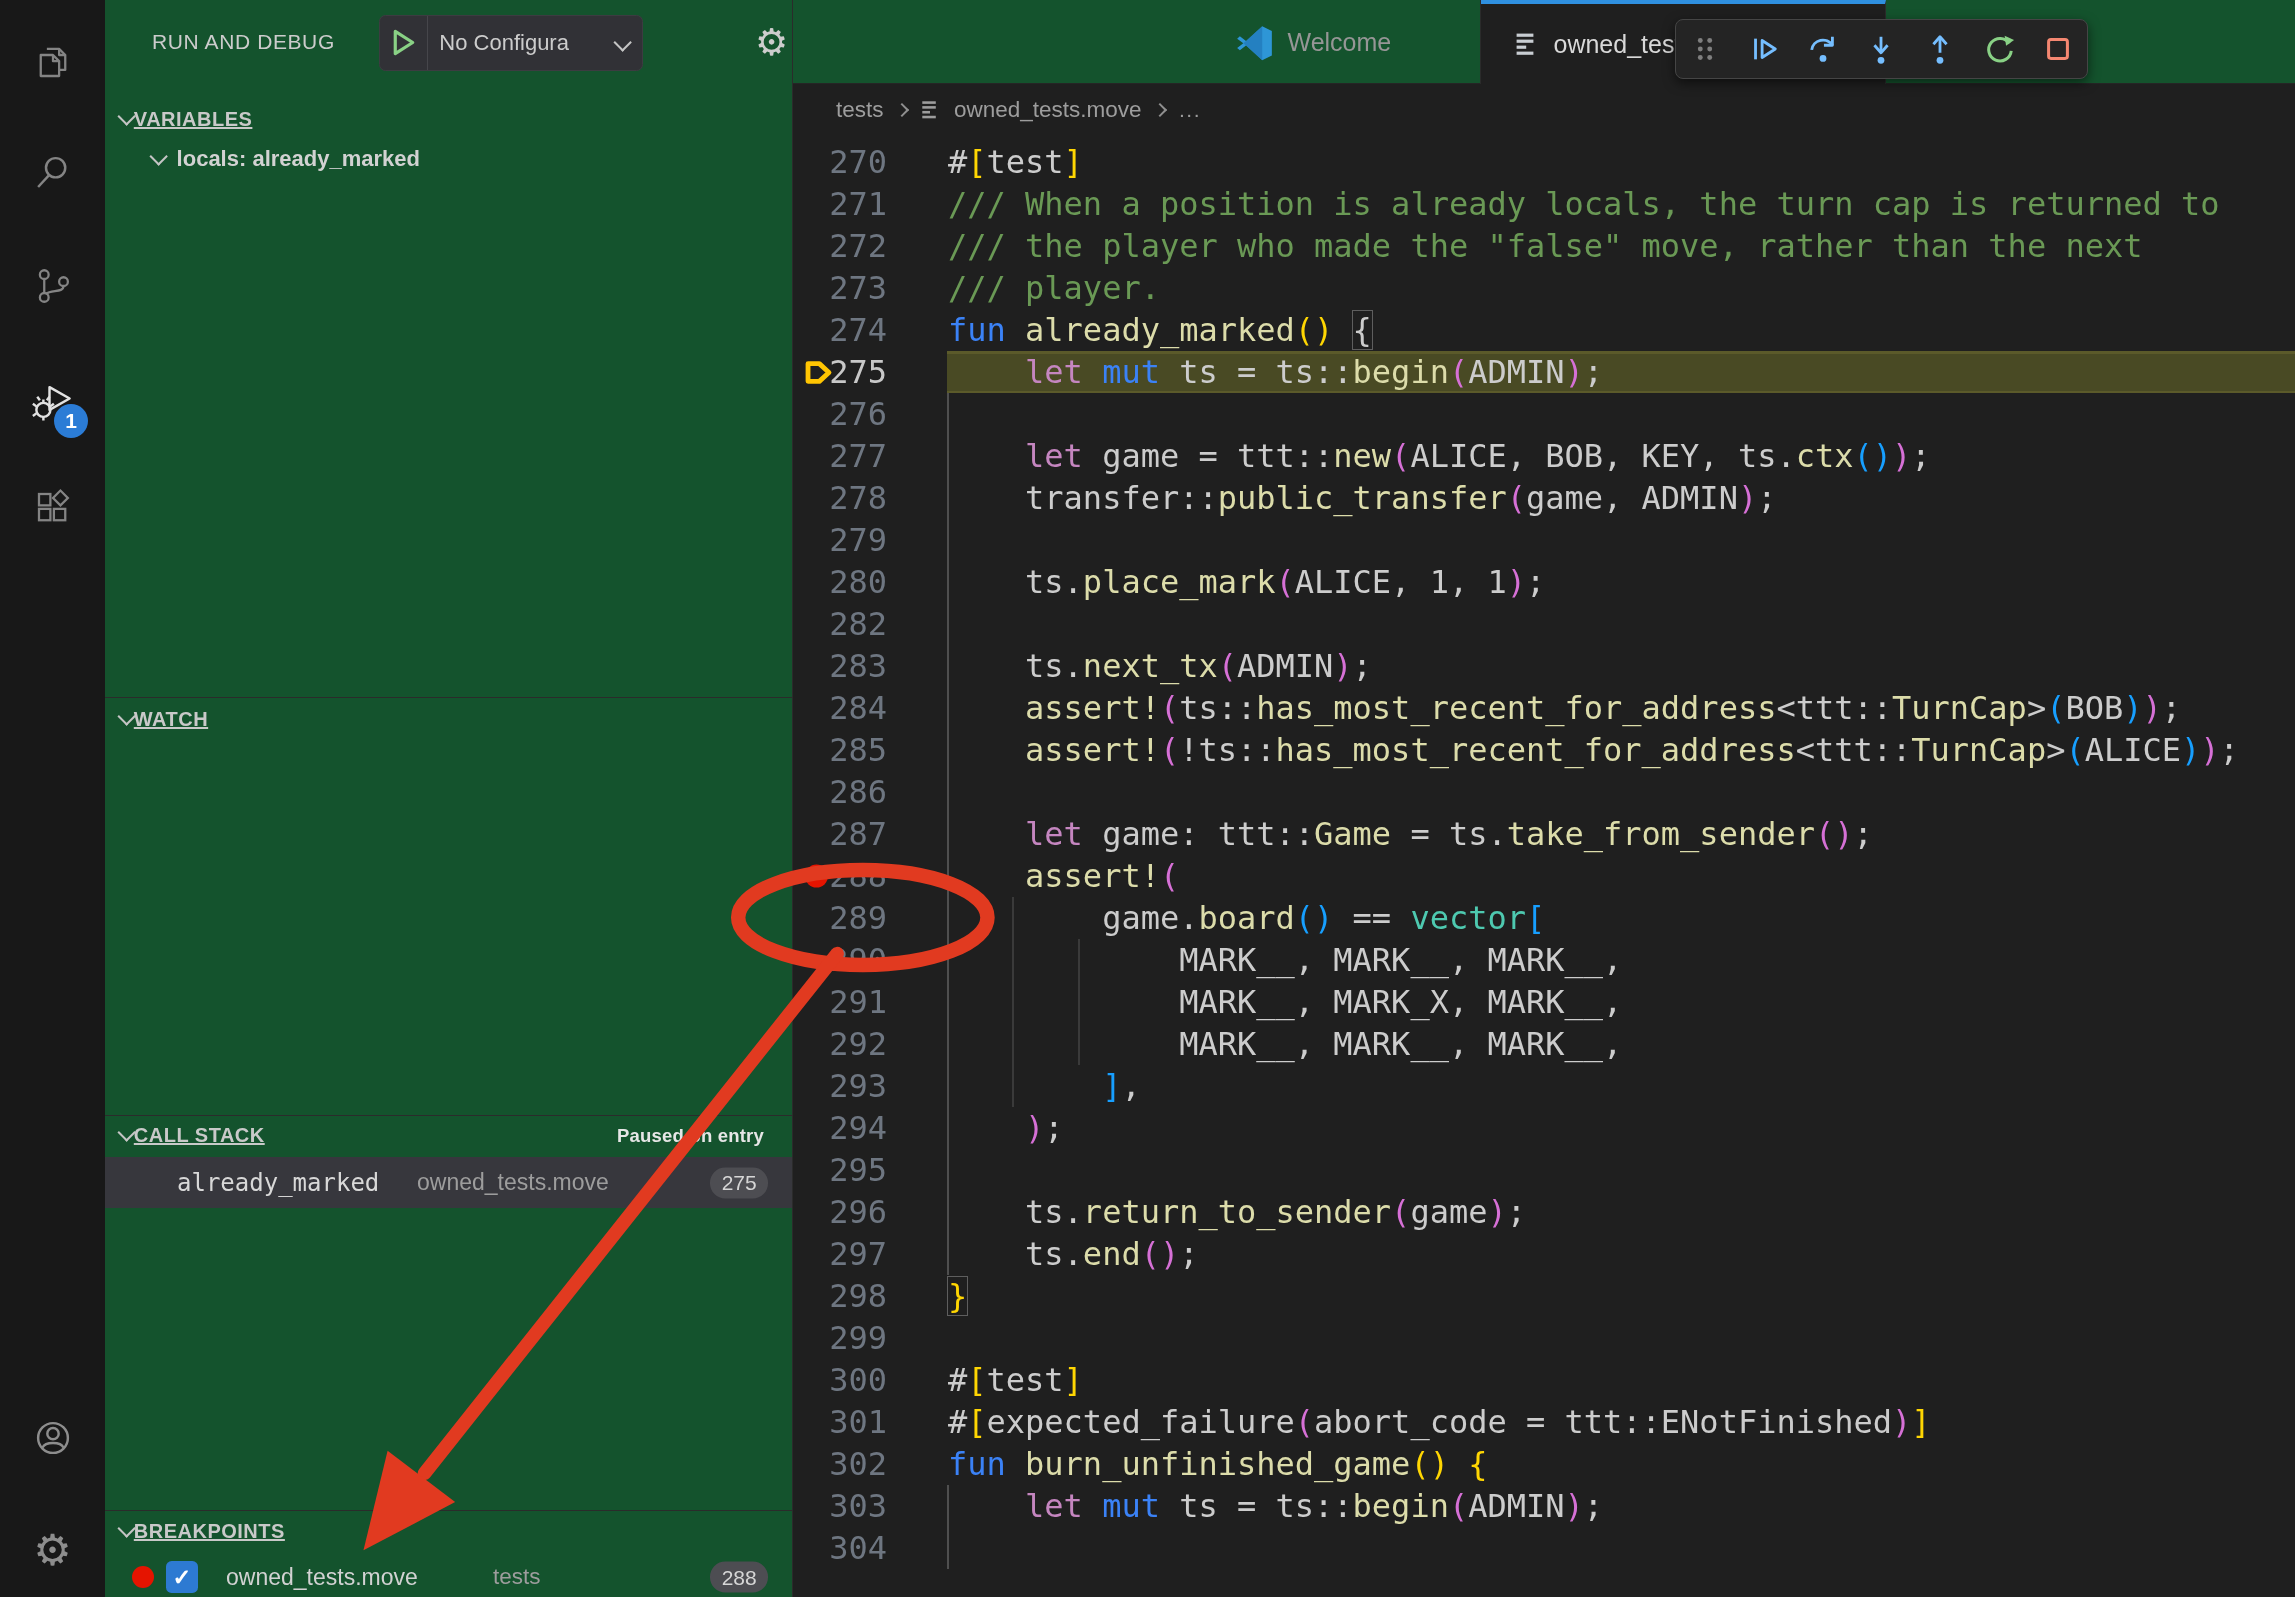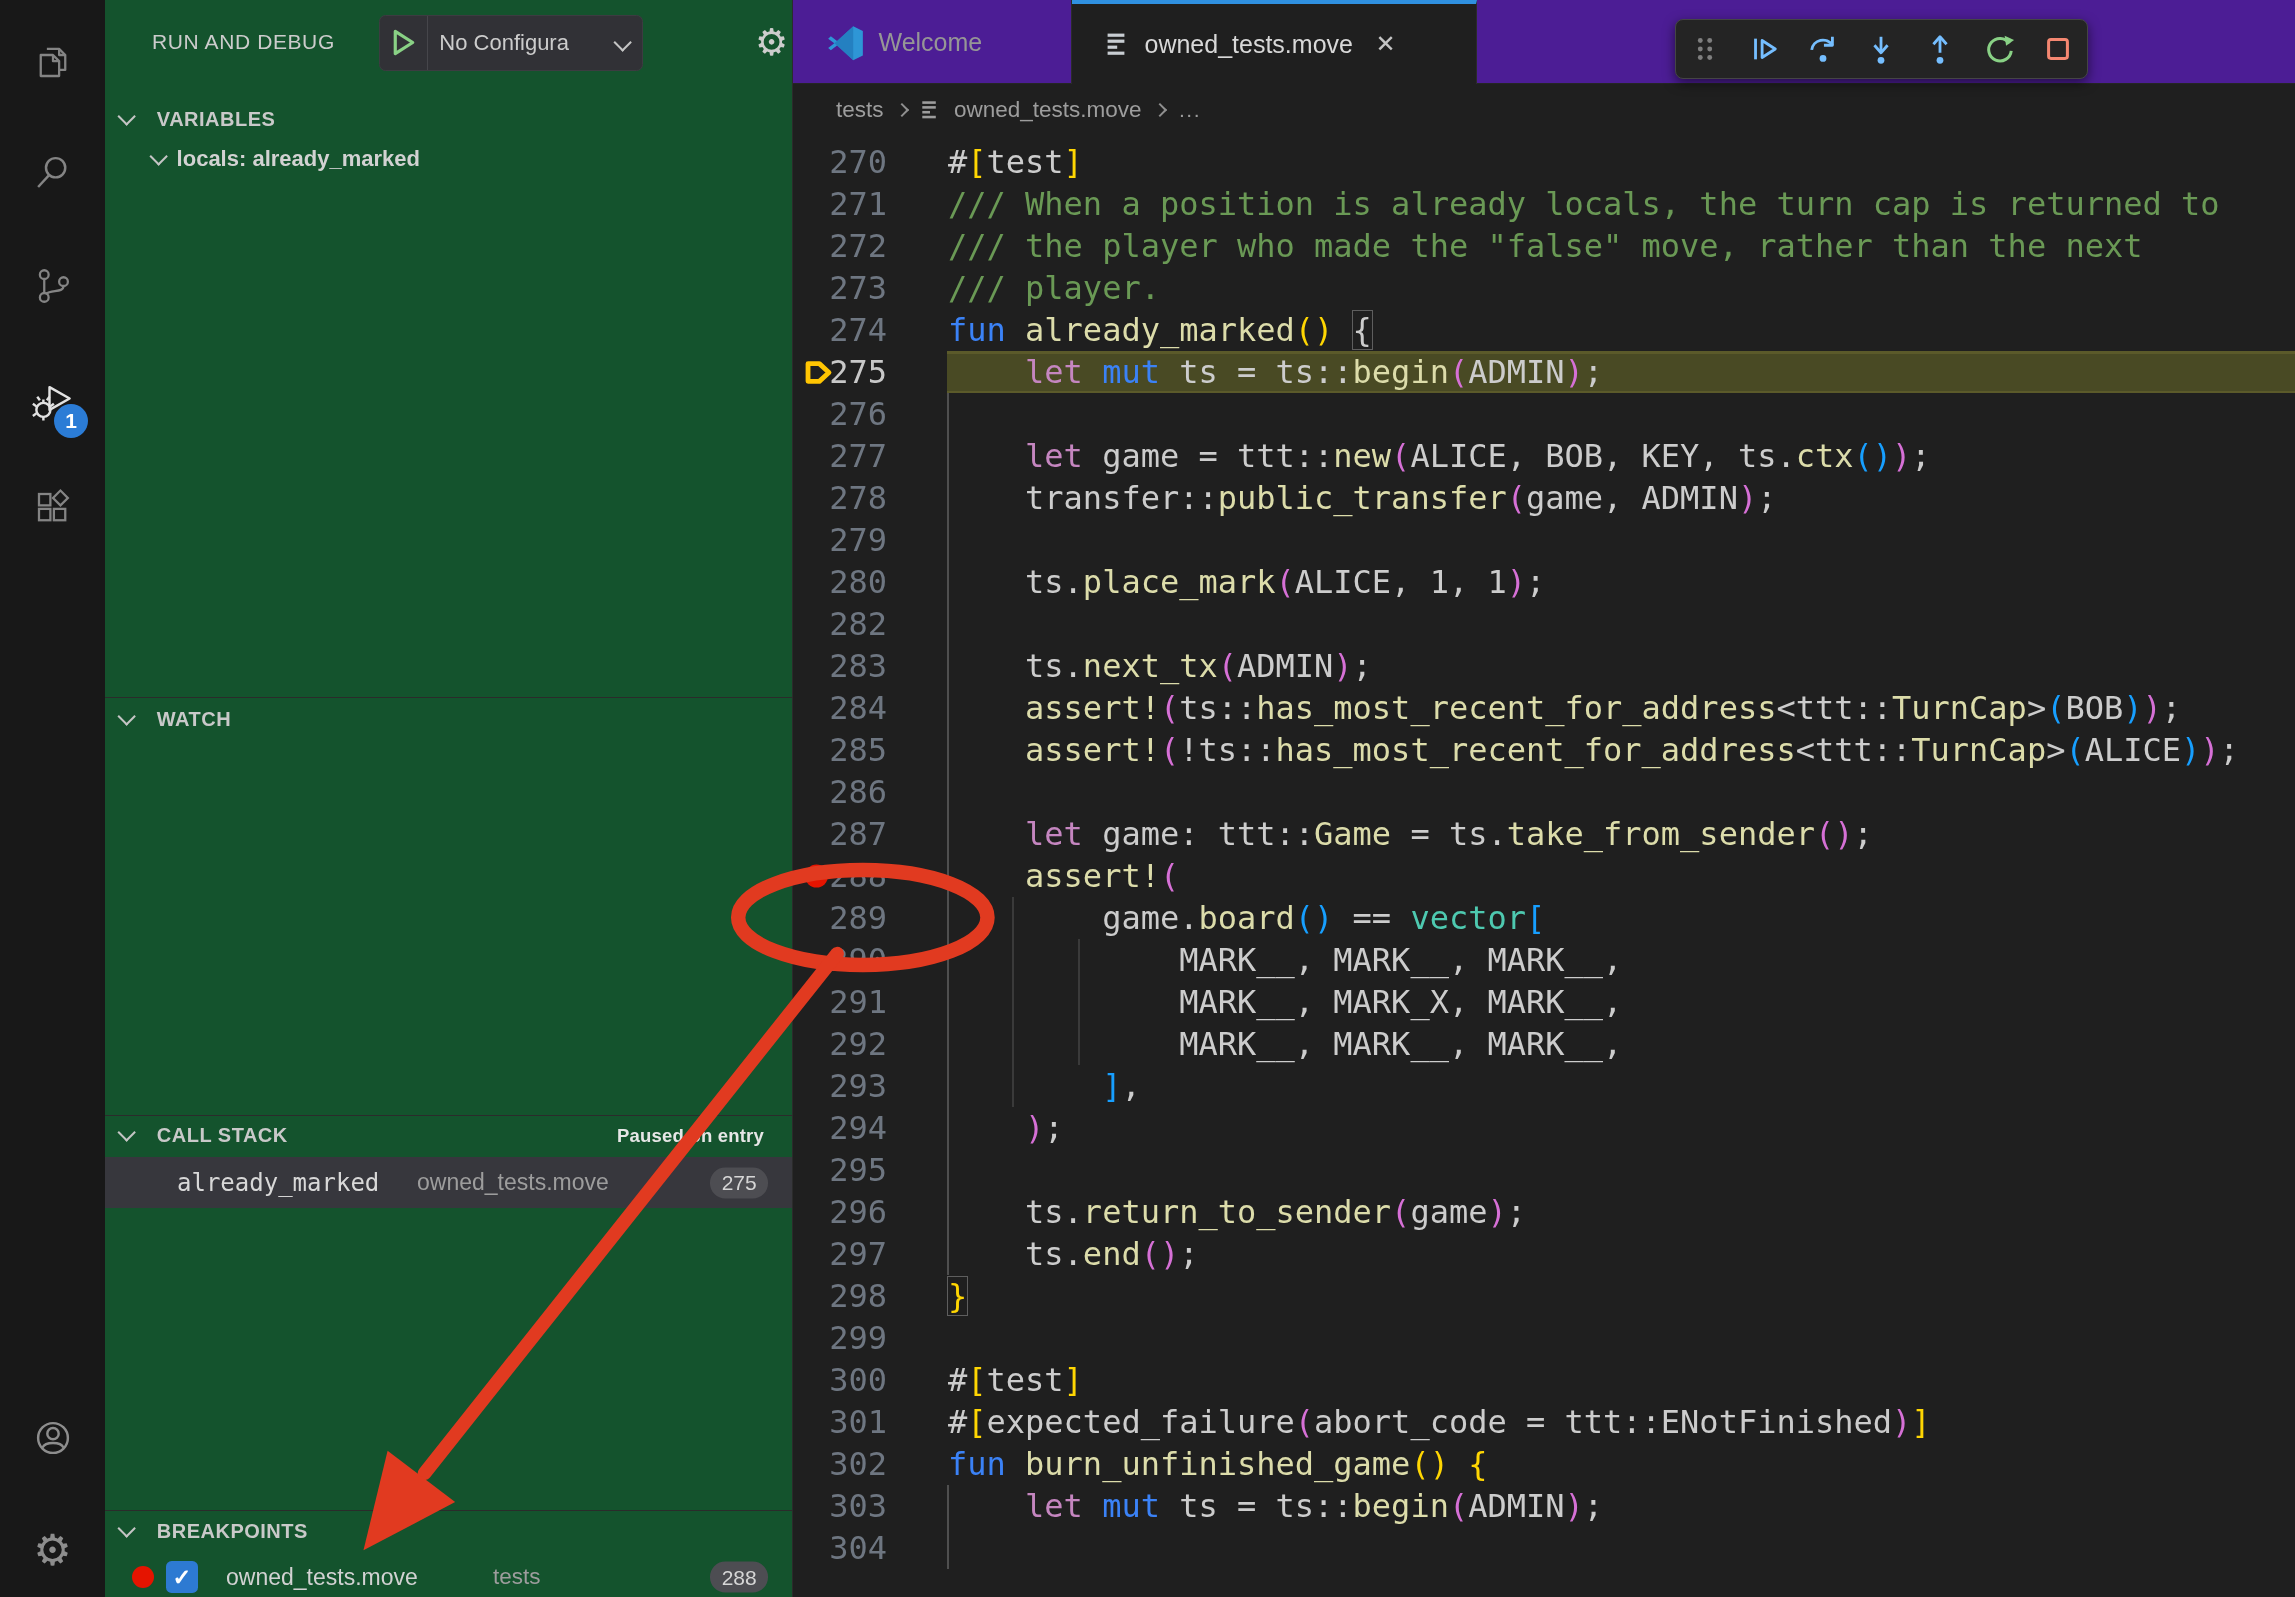--- a/index.html
+++ b/index.html
@@ -23,43 +23,43 @@
     border-radius:6.4px;display:flex;align-items:center;box-sizing:border-box;cursor:pointer;}
   .run-play{width:47px;display:flex;justify-content:center;align-items:center;border-right:0.8px solid #46464b;height:100%;}
   .run-label{flex:1;padding-left:11.3px;font-size:22px;color:#cccccc;white-space:nowrap;overflow:hidden;}
   .chev{display:inline-block;width:11.3px;height:11.3px;border-right:2.4px solid #c5c5c5;border-bottom:2.4px solid #c5c5c5;}
   .chev-down{transform:rotate(45deg);margin-top:-4.8px;}
   .chev-right{transform:rotate(-45deg);}
   .run-chev{margin:0 13px 0 1.6px;}
   .sb-gear{position:absolute;left:650px;top:0;height:84px;display:flex;align-items:center;font-size:37px;color:#cdcdcd;cursor:pointer;}
   .sb-more{position:absolute;left:714px;top:0;height:84px;display:flex;align-items:center;font-size:35px;color:#cdcdcd;cursor:pointer;}
 
-  .sec-h{position:absolute;left:0;right:0;display:flex;align-items:center;gap:24px;padding-left:14.5px;
-    font-weight:700;font-size:20px;letter-spacing:0.5px;color:#c9c9c9;cursor:pointer;}
+  .sec-h{position:absolute;left:0;right:0;display:flex;align-items:center;gap:1px;padding-left:14.5px;
+    font-weight:700;font-size:20px;letter-spacing:0.5px;color:#c9c9c9;cursor:pointer;text-decoration:underline;}
   .divider{position:absolute;left:0;right:0;height:0.8px;background:#2b2b2b;}
   .locals-row{position:absolute;left:0;right:0;top:138px;height:42px;display:flex;align-items:center;gap:11.3px;
     padding-left:47px;font-weight:600;font-size:22px;color:#d2d2d2;cursor:pointer;}
   .paused{position:absolute;right:28px;top:0;height:100%;display:flex;align-items:center;
     font-size:18.5px;font-weight:700;color:#e6e6e6;letter-spacing:0.2px;}
   .cs-row{position:absolute;left:0;right:0;top:1157px;height:51px;background:#37373d;display:flex;align-items:center;cursor:pointer;}
   .cs-name{position:absolute;left:72px;font-family:"DejaVu Sans Mono",monospace;font-size:24px;color:#d8d8d8;}
   .cs-file{position:absolute;left:312px;font-size:23px;color:#9d9d9d;}
   .badge{position:absolute;right:24px;top:50%;transform:translateY(-50%);min-width:35px;padding:0 11.3px;height:31px;
     border-radius:15.3px;background:#4d4d52;color:#d6d6d6;font-size:21px;display:flex;align-items:center;justify-content:center;
     font-family:"Liberation Sans",sans-serif;}
   .bp-row{position:absolute;left:0;right:0;top:1556px;height:42px;display:flex;align-items:center;cursor:pointer;}
   .bp-dot-sm{position:absolute;left:26.5px;width:22px;height:22px;border-radius:50%;background:#e51400;}
   .bp-check{position:absolute;left:61px;width:32px;height:32px;border-radius:5.6px;background:#2d7ad2;
     color:#fff;font-size:22.5px;font-weight:700;display:flex;align-items:center;justify-content:center;cursor:pointer;}
   .bp-file{position:absolute;left:121px;font-size:23px;color:#d2d2d2;}
   .bp-dir{position:absolute;left:388px;font-size:22.5px;color:#9d9d9d;}
 
   
   .editor{position:absolute;left:792px;top:0;right:0;bottom:0;background:#1f1f1f;border-left:0.8px solid #2b2b2b;}
-  .tabbar{position:absolute;top:0;left:0;right:0;height:84px;background:#4c1d95;border-bottom:0.8px solid #252525;display:flex;box-sizing:border-box;}
+  .tabbar{position:absolute;top:0;left:0;right:0;height:84px;background:#14532d;border-bottom:0.8px solid #252525;display:flex;box-sizing:border-box;justify-content:center;}
   .tab{box-sizing:border-box;height:84px;display:flex;align-items:center;gap:14.5px;padding:0 34px;
     border-right:0.8px solid #2b2b2b;font-size:25px;cursor:pointer;white-space:nowrap;}
   .tab.inactive{color:#969696;width:279px;}
   .tab.active{background:#1f1f1f;border-top:4px solid #2f90e0;color:#d8d8d8;width:405px;}
   .tab-close{font-size:24px;color:#c5c5c5;margin-left:8px;cursor:pointer;}
   .crumbs{position:absolute;top:85px;left:0;right:0;height:50px;display:flex;align-items:center;gap:13.7px;
     padding-left:43px;color:#9d9d9d;font-size:22.5px;background:#1f1f1f;}
   .crumbs .chev{width:8px;height:8px;border-right:2px solid #8f8f8f;border-bottom:2px solid #8f8f8f;}
   .crumb{cursor:pointer;}
   .crumb-dots{font-size:21px;letter-spacing:1.6px;}

